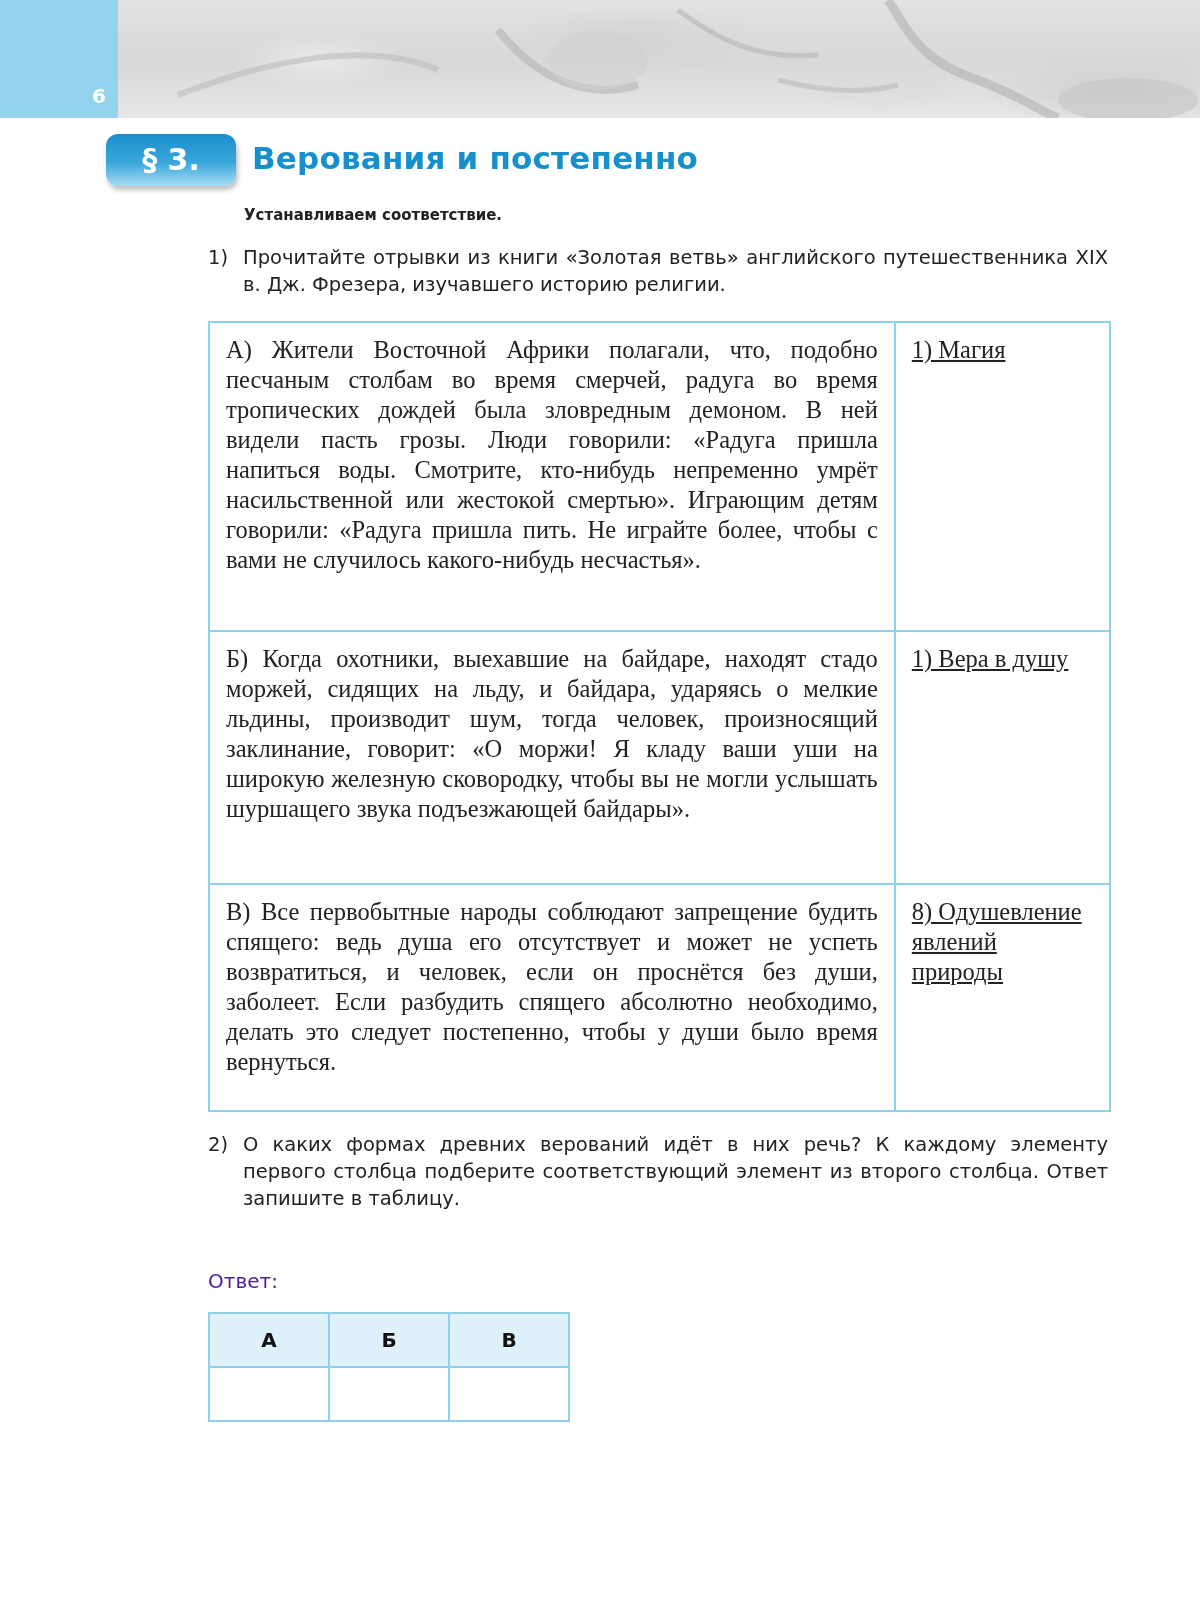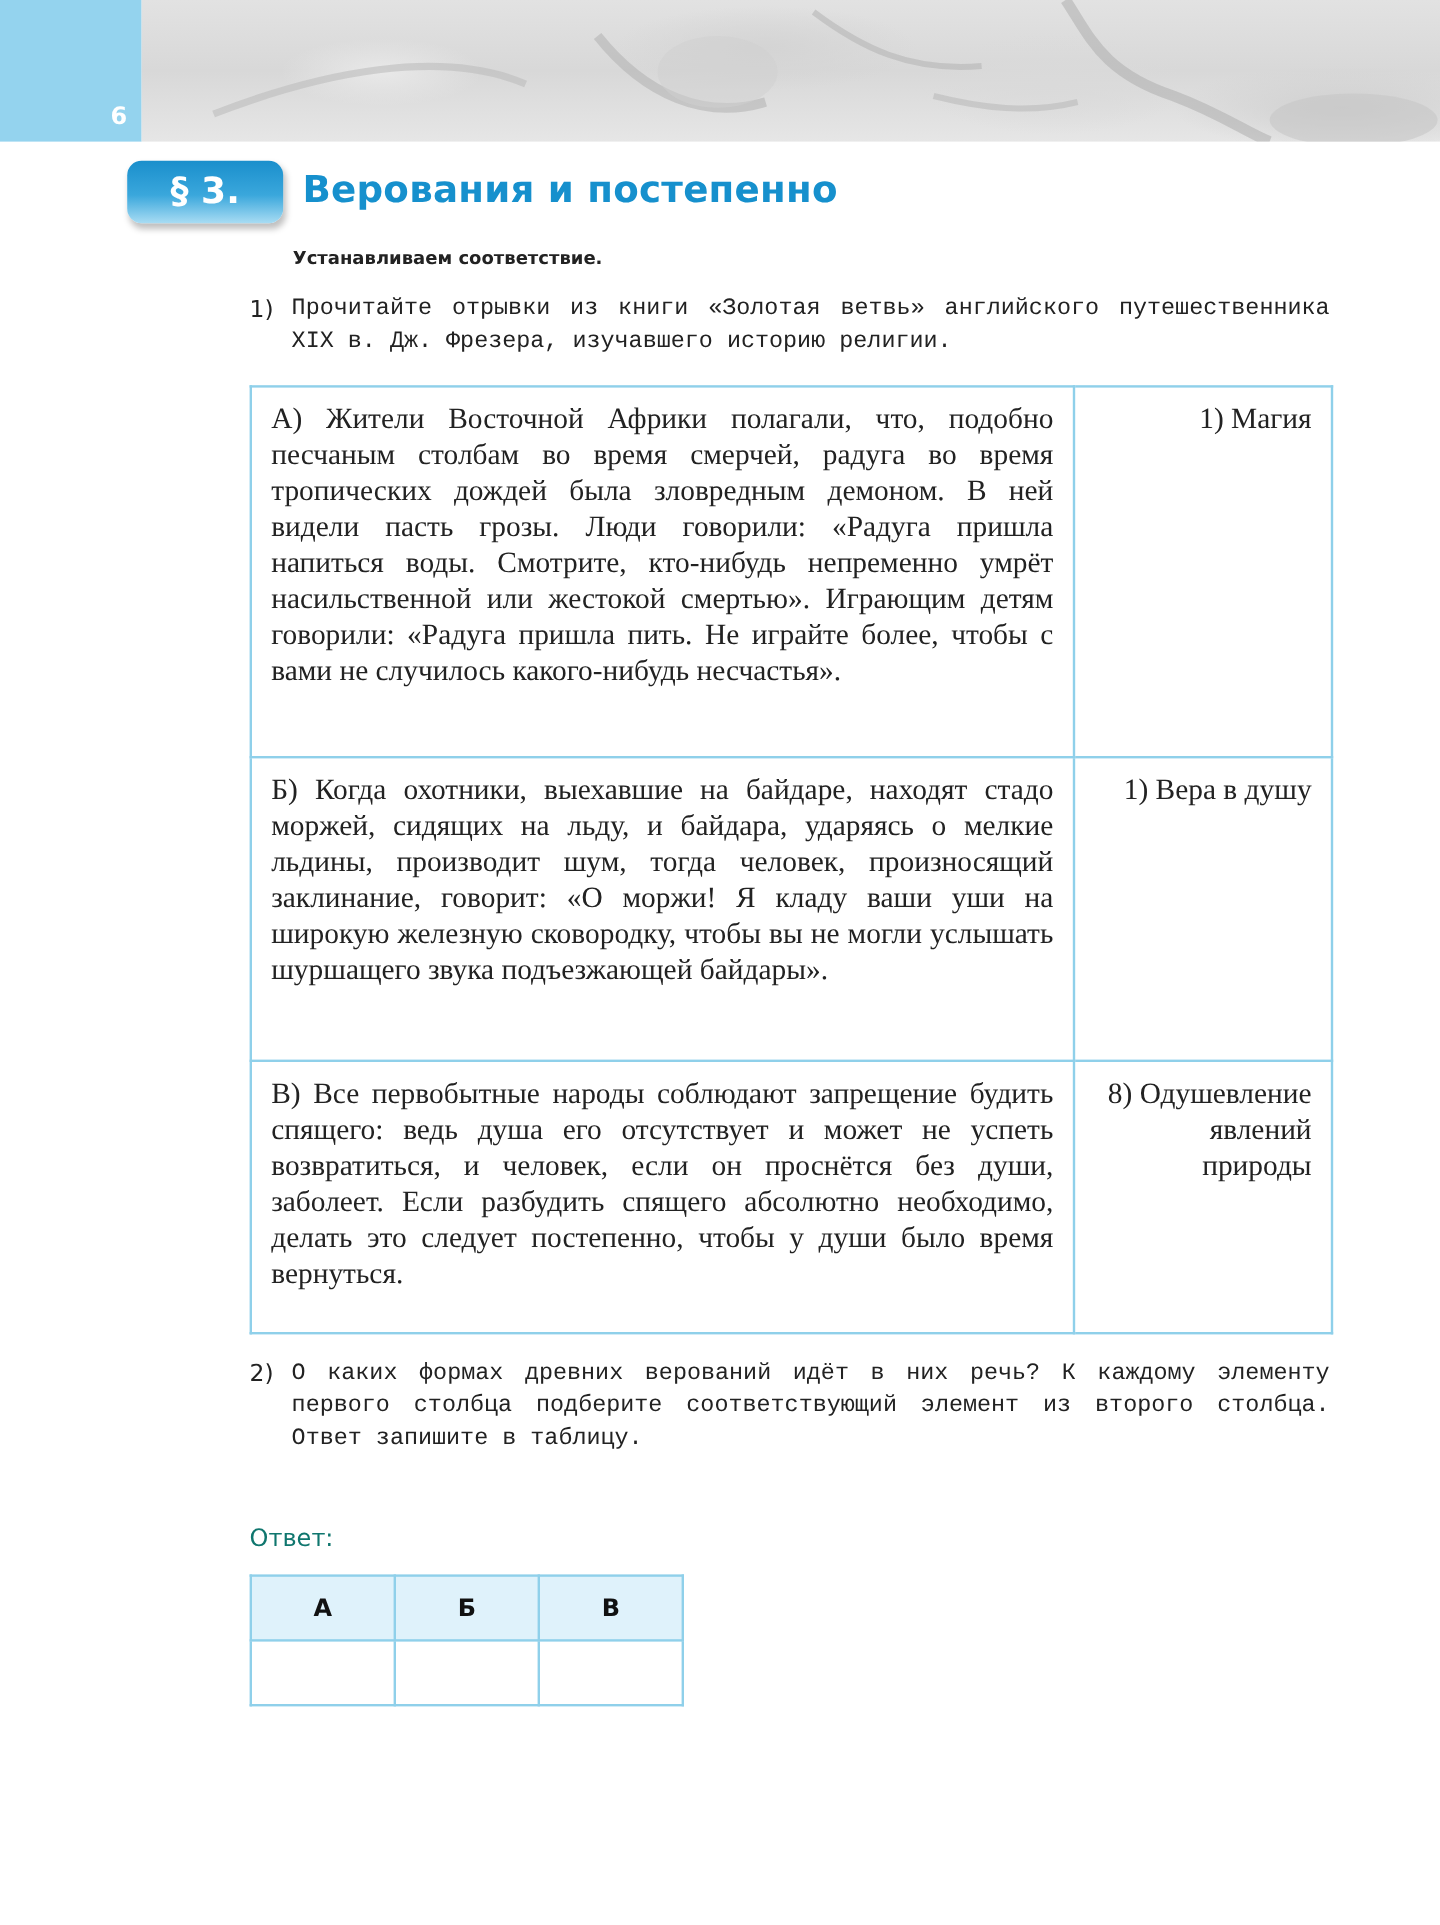--- a/index.html
+++ b/index.html
@@ -38,39 +38,39 @@
     letter-spacing: 0.2px;
   }
   .task-heading {
     position: absolute; left: 244px; top: 206px; font-size: 15px; font-weight: bold; color: #222;
   }
   .task {
     position: absolute; left: 208px; width: 900px; font-size: 19.5px; line-height: 27px; color: #222;
     text-align: justify;
   }
   .task .num { position: absolute; left: 0; top: 0; }
-  .task .txt { display: block; padding-left: 35px; font-family: Liberation Mono, monospace; }
+  .task .txt { display: block; padding-left: 35px; }
   #task1 { top: 244px; }
   #task2 { top: 1131px; }
 
   .match-table {
     position: absolute; left: 208px; top: 321px; width: 903px; border-collapse: collapse;
     font-family: "Liberation Serif", serif; font-size: 24.5px; line-height: 30px; color: #222;
   }
   .match-table td {
     border: 2px solid #8fd0ea; vertical-align: top; padding: 12px 16px 20px 16px; text-align: justify;
   }
   .match-table td.left { width: 648px; }
-  .match-table td.right { width: 180px; text-align: right; }
+  .match-table td.right { width: 180px; text-align: left; text-decoration: underline; }
   .match-table tr.r1 td { height: 275px; }
   .match-table tr.r2 td { height: 219px; margin-top: 24px; }
   .match-table tr.r3 td { height: 193px; margin-left: 32px; }
 
   .answer-label {
-    position: absolute; left: 208px; top: 1269px; font-size: 20px; color: #0f766e;
+    position: absolute; left: 208px; top: 1269px; font-size: 20px; color: #4c1d95;
   }
   .answer-table {
     position: absolute; left: 208px; top: 1312px; border-collapse: collapse;
   }
   .answer-table th, .answer-table td {
     border: 2px solid #8fd0ea; width: 116px;
   }
   .answer-table th {
     height: 50px; background: #dff2fb; font-size: 20px; font-weight: bold; color: #111;
     font-family: "DejaVu Sans", sans-serif;

